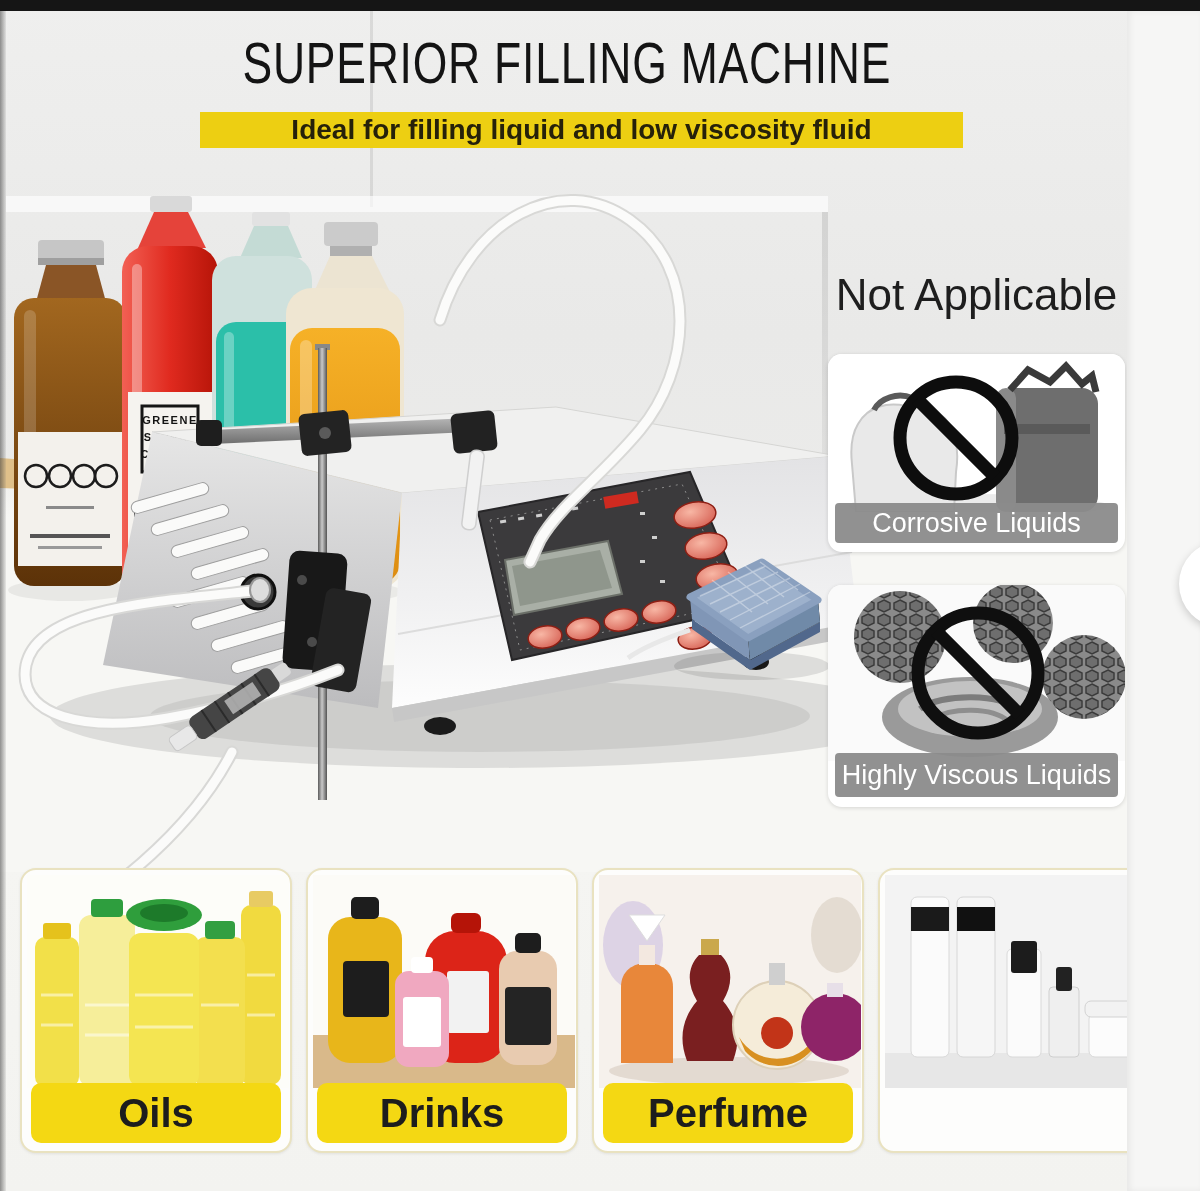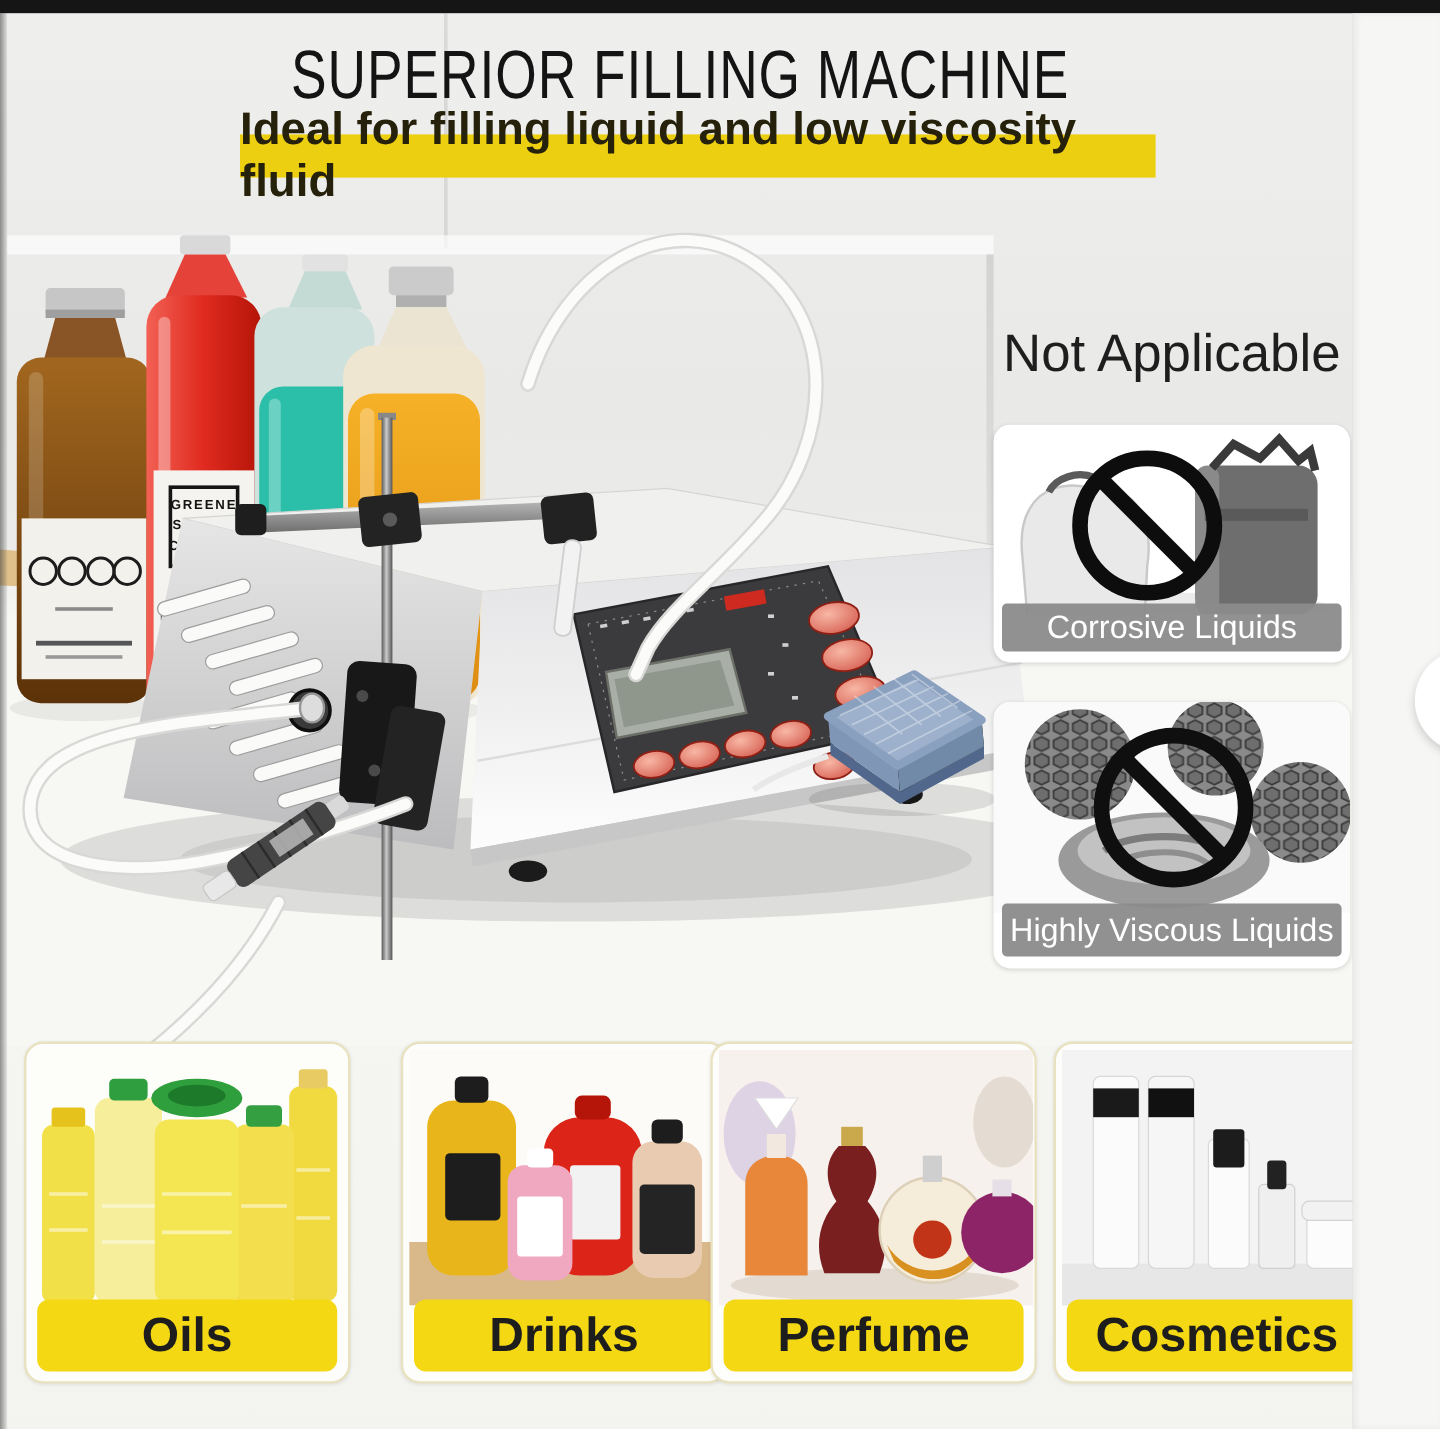--- a/index.html
+++ b/index.html
@@ -15,39 +15,39 @@
     background:#ffffff;box-shadow:0 3px 8px rgba(0,0,0,.18);}
   .tile-line-v{position:absolute;top:11px;left:370px;width:3px;height:196px;background:rgba(170,170,170,.30);}
   .tile-band{position:absolute;top:196px;left:6px;width:822px;height:16px;background:rgba(255,255,255,.65);}
   .wall-corner{position:absolute;top:212px;left:822px;width:6px;height:470px;
     background:linear-gradient(180deg,rgba(0,0,0,.10),rgba(0,0,0,0));}
 
   .title{position:absolute;top:34px;left:8px;width:1117px;text-align:center;line-height:1.05;
     font-size:57px;font-weight:normal;color:#141414;}
   .title span{display:inline-block;transform:scaleX(.78);transform-origin:center;letter-spacing:1px;white-space:nowrap;}
   .banner{position:absolute;top:112px;left:200px;width:763px;height:36px;background:#EDCF12;
-    display:flex;align-items:center;justify-content:center;font-size:38px;font-weight:bold;color:#26210a;}
+    display:flex;align-items:center;justify-content:center;font-size:28px;font-weight:bold;color:#26210a;}
 
   .scene{position:absolute;top:160px;left:0;width:1200px;height:712px;}
 
   .na-heading{position:absolute;top:270px;left:828px;width:297px;text-align:center;
     font-size:44px;font-weight:normal;color:#1e1e1e;}
   .na-card{position:absolute;left:828px;background:#ffffff;border-radius:14px;overflow:hidden;
     box-shadow:0 1px 4px rgba(0,0,0,.14);margin-top:24px;}
   #na-card-1{top:330px;width:297px;height:198px;}
   #na-card-2{top:561px;width:297px;height:222px;}
   .na-img{position:absolute;top:0;left:0;}
   .na-caption{position:absolute;left:7px;right:7px;display:flex;align-items:center;justify-content:center;
     background:rgba(139,139,139,.95);color:#ffffff;font-size:27px;font-weight:normal;border-radius:4px;}
   #na-card-1 .na-caption{bottom:9px;height:40px;}
   #na-card-2 .na-caption{bottom:10px;height:44px;}
 
   .cat-card{position:absolute;top:868px;width:272px;height:285px;background:#fdfdfc;
     border:2px solid #e9e2c0;border-radius:16px;overflow:hidden;box-shadow:0 1px 3px rgba(0,0,0,.08);box-sizing:border-box;}
-  #cat-0{left:20px;} #cat-1{left:306px;margin-left:28px;} #cat-2{left:592px;} #cat-3{left:878px;}
+  #cat-0{left:20px;} #cat-1{left:306px;} #cat-2{left:592px;} #cat-3{left:878px;}
   .cat-img{position:absolute;top:5px;left:5px;}
   .cat-caption{position:absolute;left:9px;right:9px;bottom:8px;height:60px;border-radius:10px;
     background:#F4D813;display:flex;align-items:center;justify-content:center;
     font-size:40px;font-weight:bold;color:#1d1d1d;}
 </style>
 </head>
 <body>
 
 <div id="canvas">
   <div class="top-bar"></div>
@@ -417,19 +417,18 @@
         <rect x="72" y="22" width="38" height="160" rx="6" fill="#f6f6f6" stroke="#d6d6d6"></rect>
         <rect x="72" y="32" width="38" height="24" fill="#111111"></rect>
         <rect x="122" y="74" width="34" height="108" rx="5" fill="#fbfbfb" stroke="#d9d9d9"></rect>
         <rect x="126" y="66" width="26" height="32" rx="3" fill="#1c1c1c"></rect>
         <rect x="164" y="112" width="30" height="70" rx="4" fill="#efefef" stroke="#cfcfcf"></rect>
         <rect x="171" y="92" width="16" height="24" rx="3" fill="#222222"></rect>
         <rect x="204" y="138" width="50" height="44" rx="6" fill="#fcfcfc" stroke="#d9d9d9"></rect>
         <rect x="200" y="126" width="58" height="16" rx="6" fill="#f2f2f2" stroke="#d2d2d2"></rect>
       </g>
     </svg>
-    <div class="cat-caption">Cosmetics</div>
   </div>
 
   <div class="right-strip"></div>
   <div class="carousel-arrow"></div>
   <div class="left-edge"></div>
 </div>
 
 </body></html>

